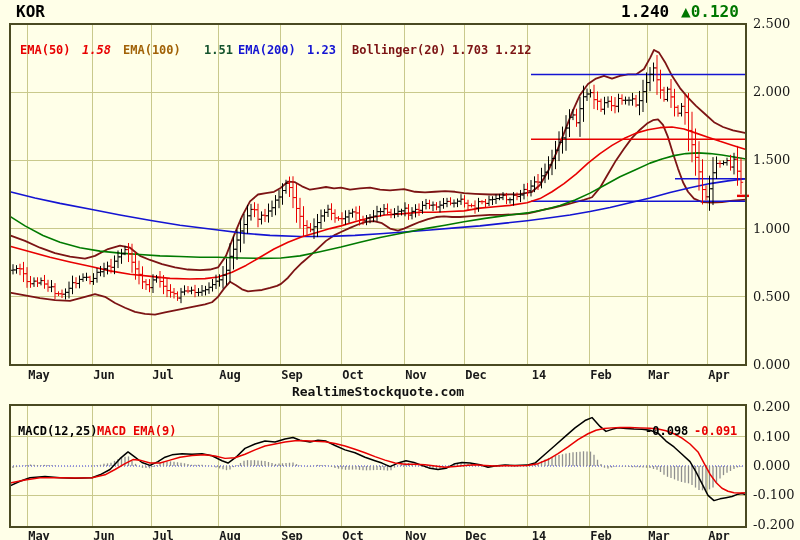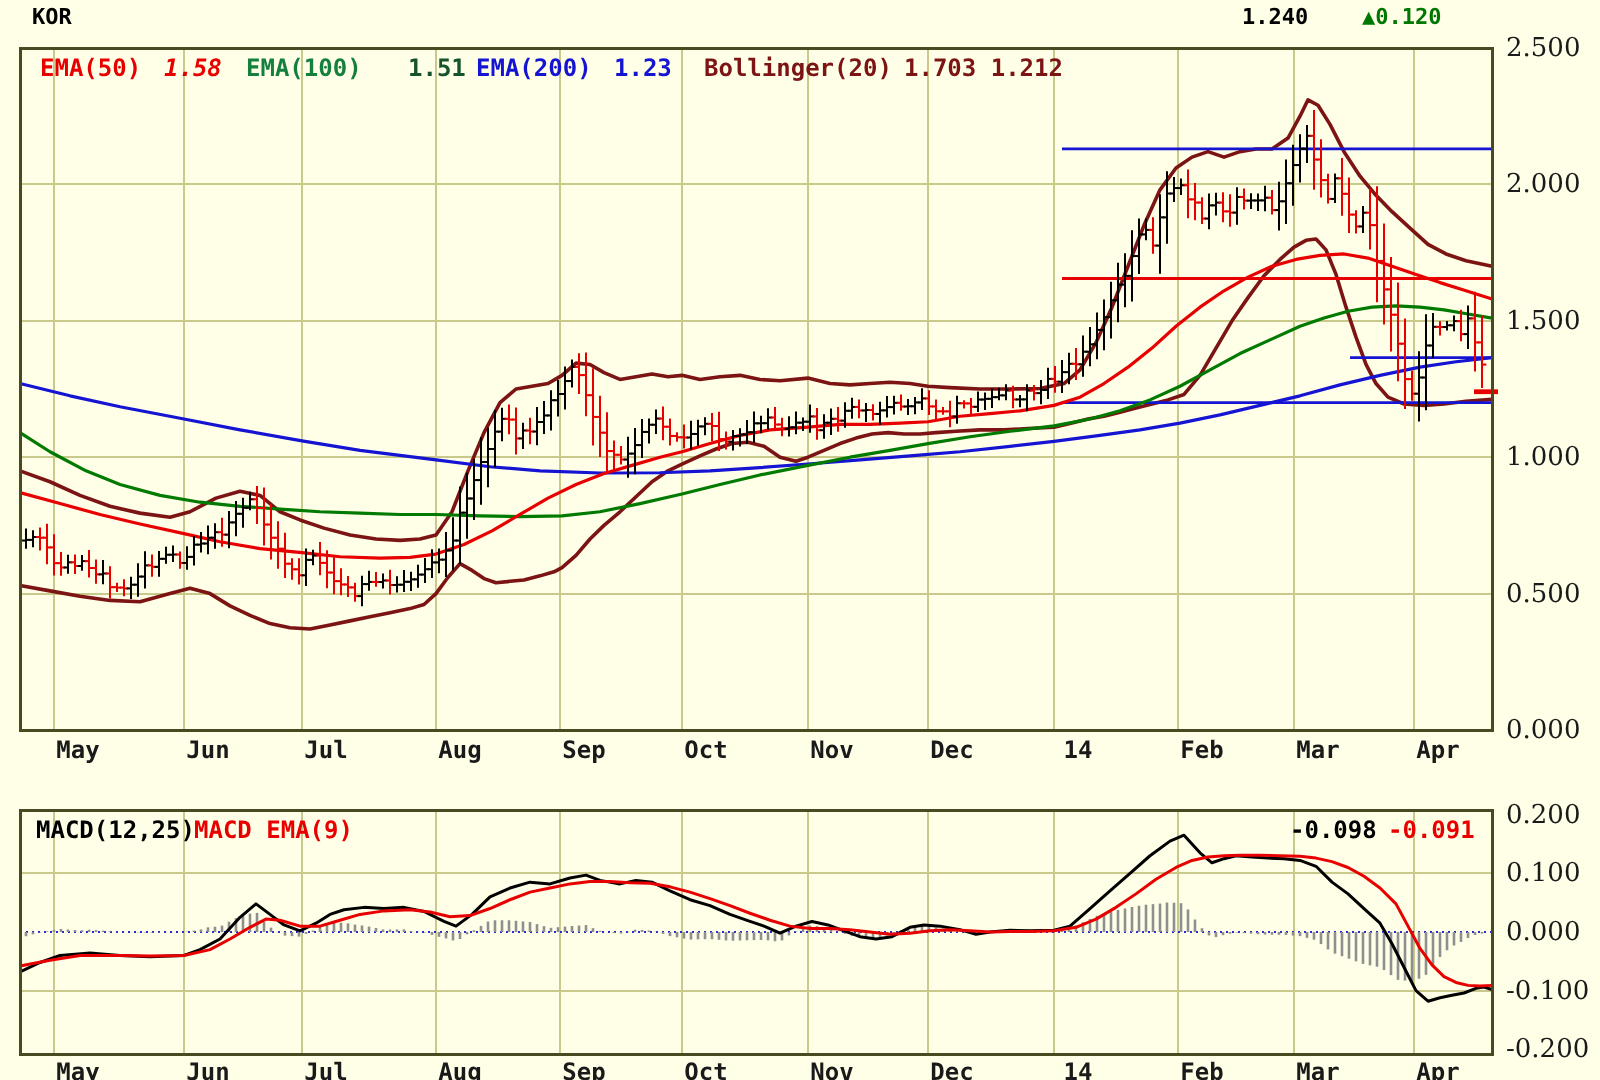--- a/index.html
+++ b/index.html
@@ -1,20 +1,20 @@
 <!DOCTYPE html>
 <html><head>
 <meta charset="utf-8">
 <style>
   html,body{margin:0;padding:0;width:800px;height:540px;background:#ffffe8;overflow:hidden;}
   .page{position:relative;width:800px;height:540px;background:#ffffe8;
         font-family:"DejaVu Sans Mono",monospace;}
   .abs{position:absolute;white-space:pre;}
-  .hdr{font-size:11px;font-weight:bold;color:#000;}
-  .leg{font-size:12px;font-weight:bold;}
+  .hdr{font-size:16px;font-weight:bold;color:#000;}
+  .leg{font-size:12px;font-weight:bold;margin-top:16px;}
   .wm{font-size:13px;font-weight:bold;color:#111;letter-spacing:0px;}
   svg{position:absolute;left:0;top:0;}
 </style>
 </head>
 <body>
 
 <div class="page">
 
   <svg id="chart" width="800" height="540">
       <line x1="27" y1="24" x2="27" y2="365" stroke="#c9c98c" stroke-width="1" shape-rendering="crispEdges"></line>
@@ -934,25 +934,26 @@
       <text x="719" y="379" text-anchor="middle" fill="#1a1a1a" font-family="&quot;DejaVu Sans Mono&quot;,monospace" font-size="12" font-weight="bold">Apr</text>
       <text x="719" y="540" text-anchor="middle" fill="#1a1a1a" font-family="&quot;DejaVu Sans Mono&quot;,monospace" font-size="12" font-weight="bold">Apr</text>
     </svg>
 
   <span class="abs hdr" style="left:16px;top:2px;">KOR</span>
   <span class="abs hdr" style="left:621px;top:2px;">1.240</span>
   <span class="abs hdr" style="left:681px;top:2px;color:#007700;">▲0.120</span>
 
   <span class="abs leg" style="left:20px;top:27px;color:#e80000;">EMA(50)</span>
   <span class="abs leg" style="left:82px;top:27px;color:#e80000;font-style:italic;">1.58</span>
-  <span class="abs leg" style="left:123px;top:27px;color:#15803d;">EMA(100)</span>
+  <span class="abs leg" style="left:123px;top:27px;color:#a16207;">EMA(100)</span>
   <span class="abs leg" style="left:204px;top:27px;color:#14532d;">1.51</span>
   <span class="abs leg" style="left:238px;top:27px;color:#1414d2;">EMA(200)</span>
   <span class="abs leg" style="left:307px;top:27px;color:#1414d2;">1.23</span>
   <span class="abs leg" style="left:352px;top:27px;color:#7c1414;">Bollinger(20)</span>
   <span class="abs leg" style="left:452px;top:27px;color:#7c1414;text-align:center;">1.703 1.212</span>
 
+  <span class="abs wm" style="left:378px;top:384px;transform:translateX(-50%);">RealtimeStockquote.com</span>
 
   <span class="abs leg" style="left:18px;top:408px;color:#000;text-align:right;">MACD(12,25)</span>
   <span class="abs leg" style="left:97px;top:408px;color:#e80000;">MACD EMA(9)</span>
   <span class="abs leg" style="left:645px;top:408px;color:#000;">-0.098</span>
   <span class="abs leg" style="left:694px;top:408px;color:#e80000;">-0.091</span>
 </div>
 
 </body></html>

